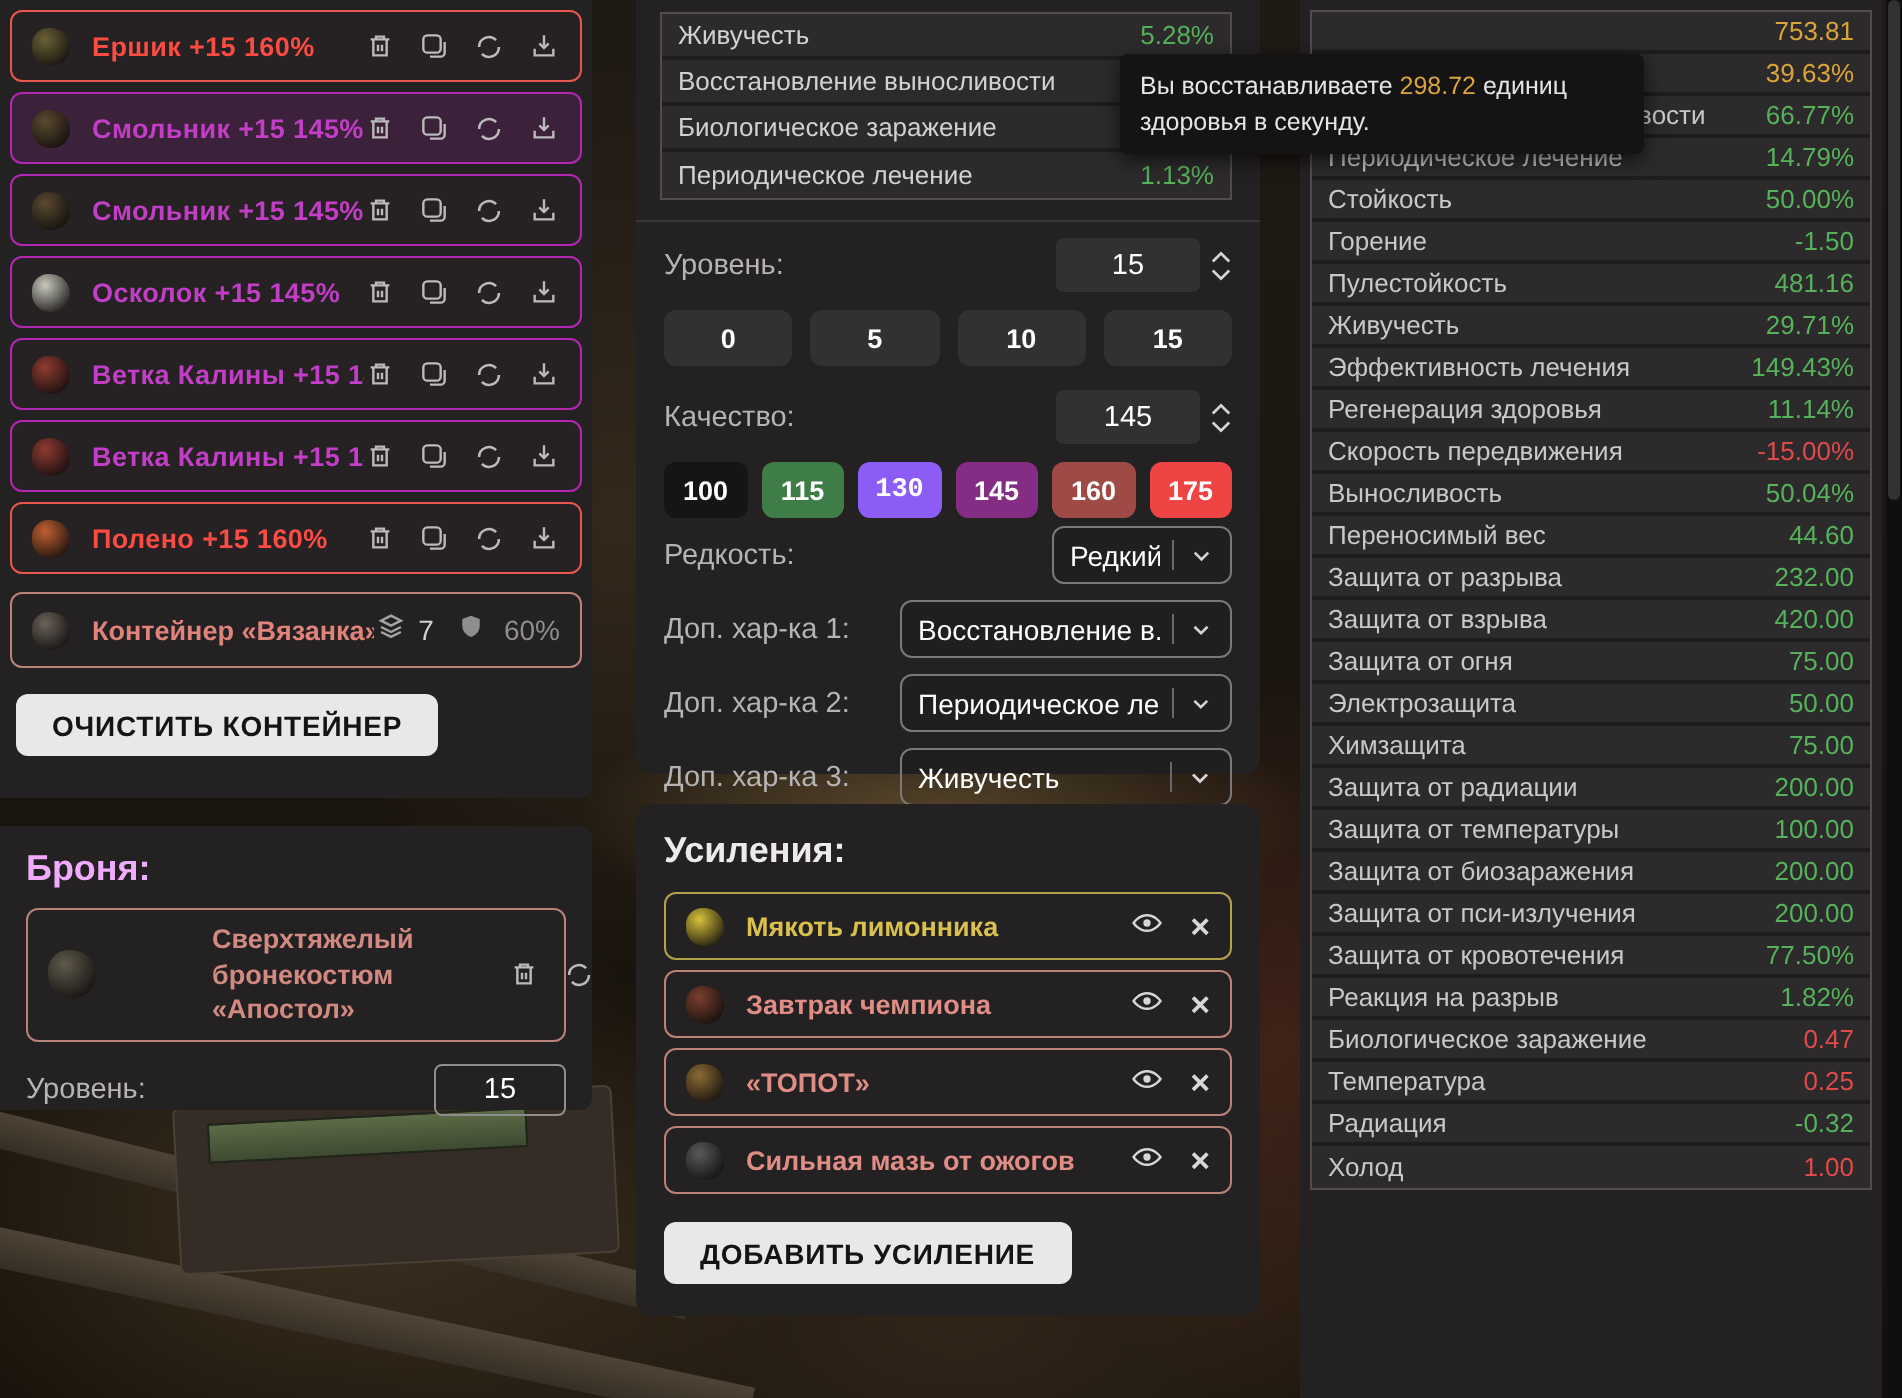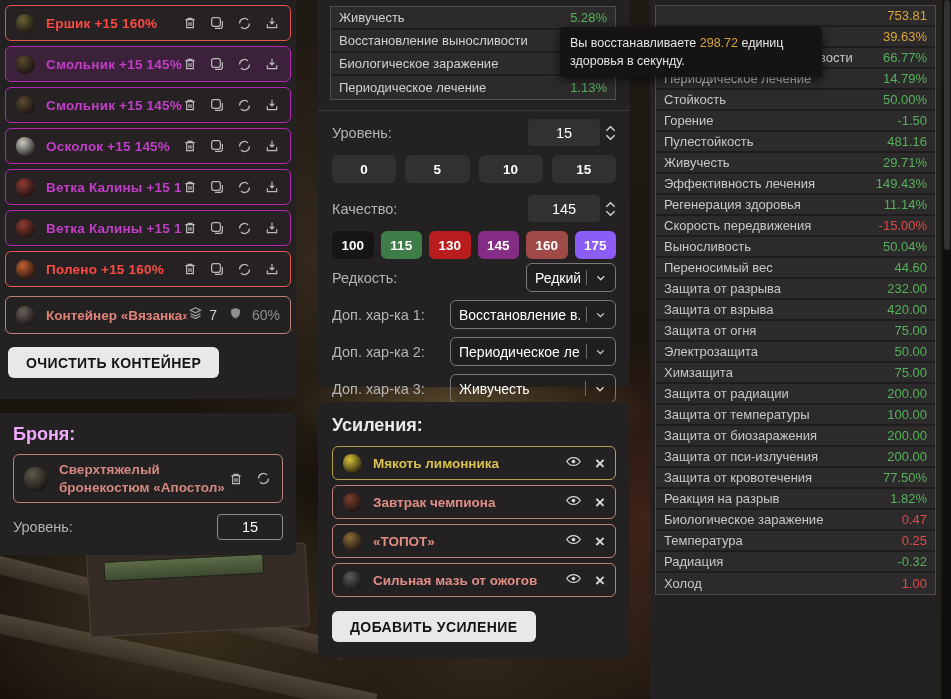--- a/index.html
+++ b/index.html
@@ -43,21 +43,21 @@
     border:1px solid #bb8279; border-radius:6px; color:#e0837b; font-size:13.5px; font-weight:bold; }
   .container-row .cmeta { display:flex; align-items:center; gap:5px; color:#a5a3a4; font-weight:normal; }
   .container-row .ccount { color:#d2d0d1; font-size:14px; }
   .container-row .cdur { color:#8f8d8e; font-size:14px; margin-left:4px; }
   .btn-light { display:inline-block; background:#e9e7e8; color:#151314; border:none; border-radius:6px;
     height:31px; padding:0 18px; font-family:inherit; font-size:14px; font-weight:bold; letter-spacing:.4px; cursor:pointer; }
   .left-panel .btn-light { margin-top:13px; margin-left:3px; }
   
   .armor-panel { left:0; top:413px; width:296px; height:142px; padding:11px 13px; border-radius:0 6px 6px 0; }
   .armor-title { font-size:18px; color:#f0abfc; font-weight:bold; margin-bottom:9px; }
-  .armor-row { display:flex; align-items:center; border:1px solid #b9827b; border-radius:6px; padding:6px 10px; color:#d18980; font-size:13.5px; font-weight:bold; line-height:1.3; }
+  .armor-row { display:flex; align-items:center; border:1px solid #b9827b; border-radius:6px; padding:6px 10px; color:#d18980; font-size:13.5px; font-weight:bold; line-height:1.3;gap:47px; }
   .armor-row .sprite { width:24px; height:24px; }
   .armor-row .aname { flex:1 1 auto; }
   .armor-level { display:flex; align-items:center; justify-content:space-between; margin-top:11px; }
   .armor-level .lab { color:#b5b3b4; font-size:14.5px; }
   .level-box { width:66px; height:26px; border:1px solid #8f8d8e; border-radius:4px; background:transparent;
     color:#fff; font-size:14.5px; display:flex; align-items:center; justify-content:center; }
   
   .mid-panel { left:318px; top:0; width:312px; height:387px; padding:6px 14px 0 14px; border-radius:0 0 8px 8px; }
   .stat-table { border:1px solid #514d4e; margin:0 0 0 -2px; }
   .stat-row { display:flex; justify-content:space-between; align-items:center; height:23px; padding:0 8px;
@@ -417,24 +417,24 @@
           </svg>
         <svg width="11" height="7" viewBox="0 0 24 14" fill="none" stroke="currentColor" stroke-width="3">
             <polyline points="3,2 12,11 21,2"></polyline>
           </svg>
       </span>
     </span>
   </div>
   <div class="qpreset-row" id="quality-presets">
       <button class="qpreset-btn" style="background: rgb(22, 20, 20);">100</button>
       <button class="qpreset-btn" style="background: rgb(63, 125, 72);">115</button>
-      <button class="qpreset-btn" style="background: #b91c1c;">130</button>
+      <button class="qpreset-btn" style="background: #8b5cf6; font-family: Liberation Mono, monospace;">130</button>
       <button class="qpreset-btn" style="background: rgb(133, 45, 133);">145</button>
       <button class="qpreset-btn" style="background: rgb(158, 75, 71);">160</button>
-      <button class="qpreset-btn" style="background: #8b5cf6;">175</button>
+      <button class="qpreset-btn" style="background: #ef4444;">175</button>
     </div>
   <div class="field-row" style="margin-top:4px;">
     <span class="lab">Редкость:</span>
     <div class="select w-rarity">
       <span class="sel-val">Редкий</span>
       <span class="sel-div"></span>
       <svg width="14" height="14" viewBox="0 0 24 24" fill="none" stroke="#d5d3d4" stroke-width="2.4">
           <polyline points="6,9 12,15 18,9"></polyline>
         </svg>
     </div>

